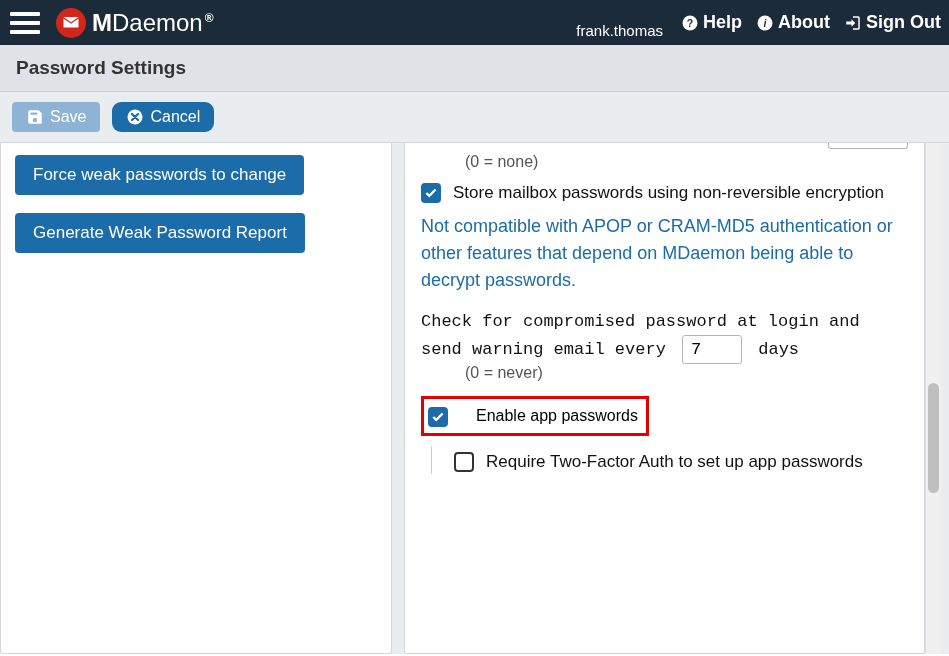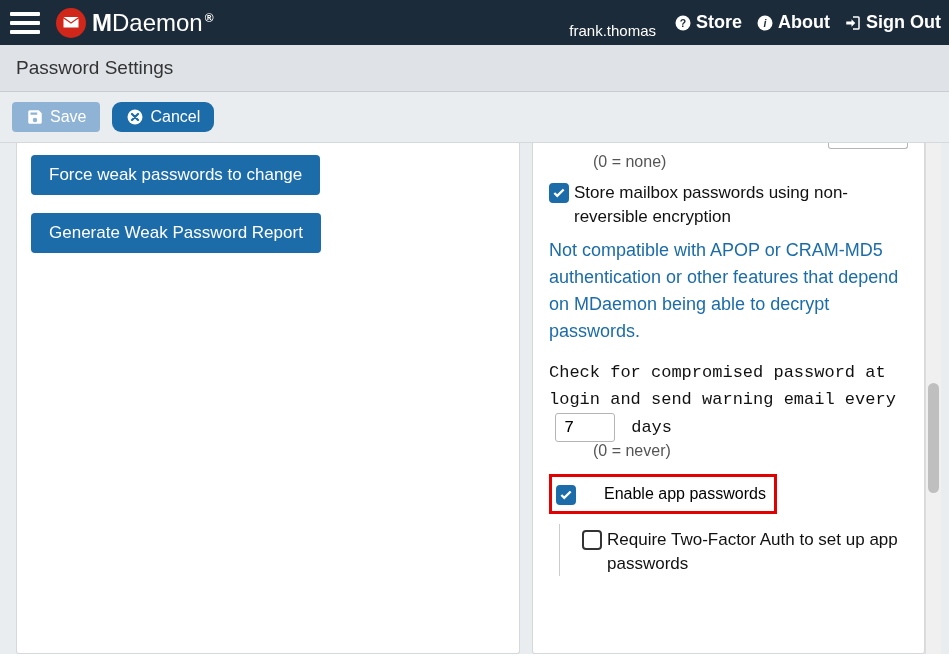--- a/index.html
+++ b/index.html
@@ -61,21 +61,21 @@
   .topbar-link { display: flex; align-items: center; gap: 4px; cursor: pointer; font-weight: 600; }
   .topbar-icon { width: 18px; height: 18px; display: inline-flex; align-items: center; justify-content: center; }
   
   
   .titlebar {
     background: #dfe3e8;
     border-bottom: 1px solid #c7ccd1;
     padding: 12px 16px;
     font-size: 19px;
     color: #333;
-    font-weight: 400;
+    font-weight: 700;
   }
   
   
   .toolbar {
     background: #eaedf0;
     padding: 10px 12px 10px 12px;
     display: flex;
     gap: 12px;
     border-bottom: 1px solid #d5d9dd;
   }
@@ -104,22 +104,22 @@
     height: calc(656px - 45px - 47px - 53px);
     background: #eaedf0;
   }
   .panel {
     background: #fff;
     border: 1px solid #d5d9dd;
     border-top: none;
     border-radius: 0 0 3px 3px;
   }
   .panel-left {
-    width: 504px;
-    margin-left: 16px;
+    width: 392px;
+    margin-left: 0;
     padding: 12px 14px;
   }
   .panel-right-wrap {
     flex: 1;
     display: flex;
     margin-left: 12px;
     margin-right: 8px;
   }
   .panel-right {
     flex: 1;
@@ -160,21 +160,21 @@
   
   .hint {
     color: #555;
     font-size: 16px;
     margin-left: 44px;
     margin-bottom: 10px;
   }
   .chk-row {
     display: flex;
     align-items: flex-start;
-    gap: 5px;
+    gap: 12px;
     margin-bottom: 8px;
     font-size: 17px;
     color: #111;
     line-height: 1.4;
   }
   .chk-box {
     width: 20px;
     height: 20px;
     border: 2px solid #333;
     border-radius: 4px;
@@ -264,21 +264,21 @@
   <div class="topbar-spacer"></div>
   <div class="topbar-right">
     <span class="topbar-user">frank.thomas</span>
     <span class="topbar-link">
       <span class="topbar-icon">
         <svg viewBox="0 0 24 24" width="18" height="18">
             <circle cx="12" cy="12" r="10" fill="#fff"></circle>
             <text x="12" y="17" text-anchor="middle" font-size="14" font-weight="bold" fill="#1c2b3a">?</text>
           </svg>
       </span>
-      <span>Store</span>
+      <span>Help</span>
     </span>
     <span class="topbar-link">
       <span class="topbar-icon">
         <svg viewBox="0 0 24 24" width="18" height="18">
             <circle cx="12" cy="12" r="10" fill="#fff"></circle>
             <text x="12" y="17" text-anchor="middle" font-size="14" font-weight="bold" font-style="italic" fill="#1c2b3a">i</text>
           </svg>
       </span>
       <span>About</span>
     </span>

